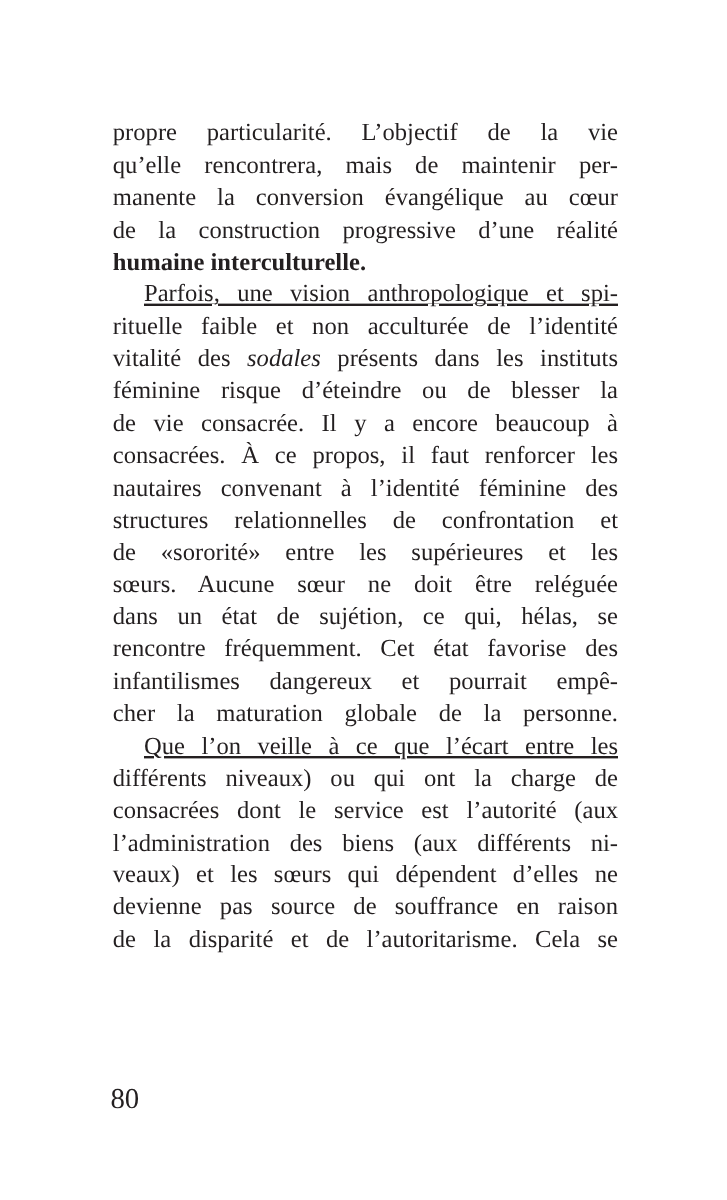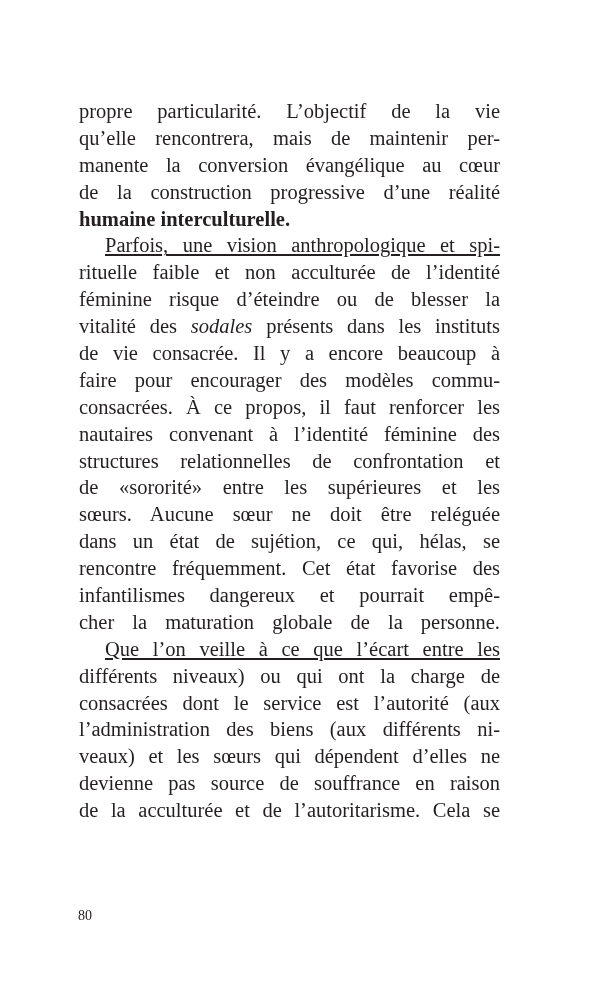--- a/index.html
+++ b/index.html
@@ -10,21 +10,21 @@
     body {
       width: 606px;
       height: 1000px;
       position: relative;
       overflow: hidden;
       font-family: "Liberation Serif", "DejaVu Serif", serif;
       color: #231f20;
     }
     .page {
       position: absolute;
-      left: 79px;
+      left: 94px;
       top: 98px;
       width: 421px;
     }
     .line {
       display: block;
       height: 26.9px;
       line-height: 26.9px;
       font-size: 20.5px;
       white-space: nowrap;
       text-align: justify;
@@ -37,61 +37,60 @@
     }
     .line.indent {
       padding-left: 26px;
       text-decoration: underline;
     }
     .line em {
       font-style: italic;
     }
     .page-number {
       position: absolute;
-      left: 78px;
+      left: 92px;
       top: 904px;
-      font-size: 14px;
+      font-size: 24px;
       line-height: 24px;
     }
   </style>
 </head>
 <body>
 
 <div class="page">
 
   <div>
     <span class="line">propre particularité. L’objectif de la vie</span>
     <span class="line">qu’elle rencontrera, mais de maintenir per-</span>
     <span class="line">manente la conversion évangélique au cœur</span>
     <span class="line">de la construction progressive d’une réalité</span>
     <span class="line last">humaine interculturelle.</span>
   </div>
 
   <div>
     <span class="line indent">Parfois, une vision anthropologique et spi-</span>
     <span class="line">rituelle faible et non acculturée de l’identité</span>
+    <span class="line">vitalité des <em>sodales</em> présents dans les instituts</span>
     <span class="line">féminine risque d’éteindre ou de blesser la</span>
-    <span class="line">vitalité des <em>sodales</em> présents dans les instituts</span>
     <span class="line">de vie consacrée. Il y a encore beaucoup à</span>
-    <span class="line">faire pour encourager des modèles commu-</span>
     <span class="line">consacrées. À ce propos, il faut renforcer les</span>
     <span class="line">nautaires convenant à l’identité féminine des</span>
     <span class="line">structures relationnelles de confrontation et</span>
     <span class="line">de «sororité» entre les supérieures et les</span>
     <span class="line">sœurs. Aucune sœur ne doit être reléguée</span>
     <span class="line">dans un état de sujétion, ce qui, hélas, se</span>
     <span class="line">rencontre fréquemment. Cet état favorise des</span>
     <span class="line">infantilismes dangereux et pourrait empê-</span>
     <span class="line">cher la maturation globale de la personne.</span>
   </div>
 
   <div>
     <span class="line indent">Que l’on veille à ce que l’écart entre les</span>
     <span class="line">différents niveaux) ou qui ont la charge de</span>
     <span class="line">consacrées dont le service est l’autorité (aux</span>
     <span class="line">l’administration des biens (aux différents ni-</span>
     <span class="line">veaux) et les sœurs qui dépendent d’elles ne</span>
     <span class="line">devienne pas source de souffrance en raison</span>
-    <span class="line">de la acculturée et de l’autoritarisme. Cela se</span>
+    <span class="line">de la disparité et de l’autoritarisme. Cela se</span>
   </div>
 </div>
 
 <div class="page-number">80</div>
 
 </body></html>

